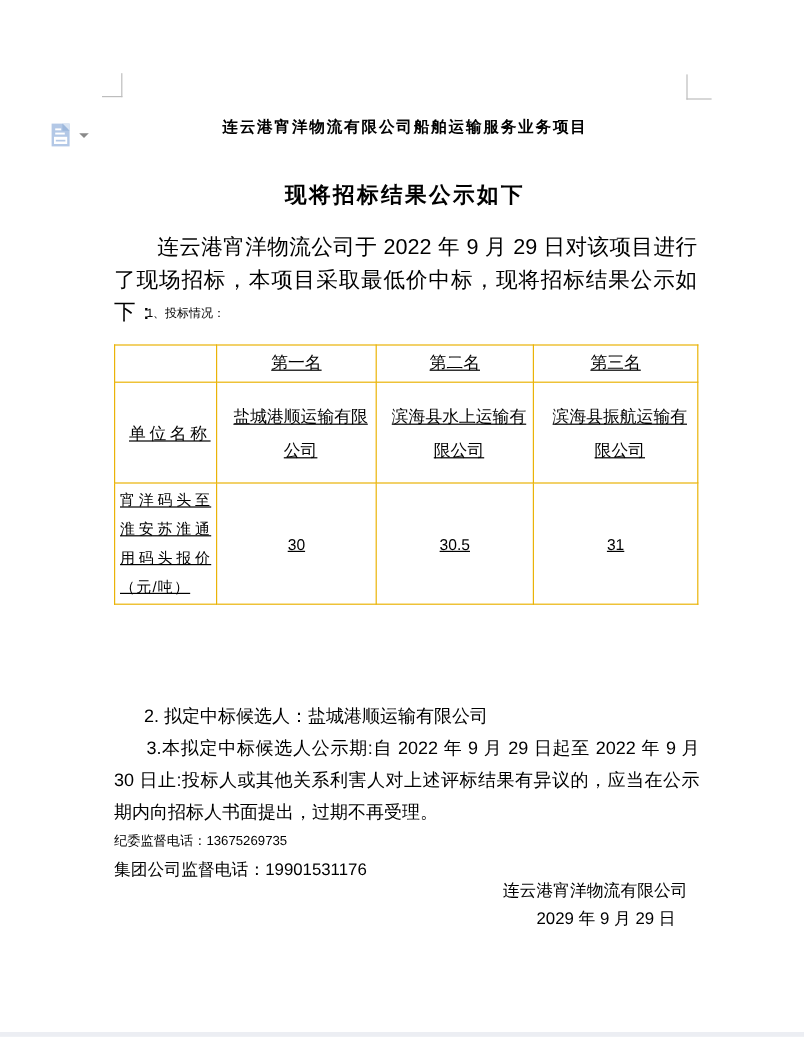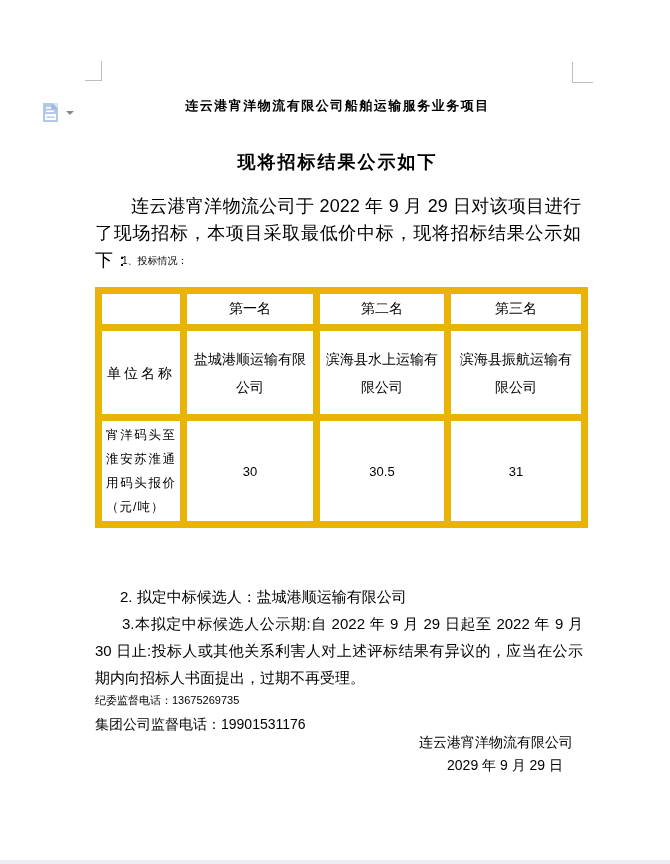--- a/index.html
+++ b/index.html
@@ -18,24 +18,24 @@
   .doc-title{position:absolute;left:95px;top:97px;width:485px;text-align:center;
     font-size:13px;font-weight:bold;letter-spacing:1.5px;}
   .doc-subtitle{position:absolute;left:95px;top:150px;width:485px;text-align:center;
     font-size:18px;font-weight:bold;letter-spacing:2px;}
   .doc-intro{position:absolute;left:95px;top:193px;width:486px;font-size:18px;
     line-height:27px;text-indent:2em;text-align:justify;}
   .doc-section1{position:absolute;left:122px;top:254px;font-size:10px;}
   
   .bid-table{position:absolute;left:95px;top:287px;border-collapse:collapse;
     table-layout:fixed;width:486px;}
-  .bid-table td{border:7px solid #eab308;vertical-align:middle;padding:2px 4px;
-    font-size:13px;overflow:hidden;}
+  .bid-table td{border:1px solid #eab308;vertical-align:middle;padding:2px 4px;
+    font-size:13px;overflow:hidden;text-decoration:underline;}
   .bid-table tr.hdr td{height:26px;text-align:center;font-size:14px;}
-  .bid-table tr.r-company td{height:79px;text-align:center;font-size:14px;line-height:28px;}
+  .bid-table tr.r-company td{height:79px;text-align:center;font-size:14px;line-height:28px;padding-left:11px;}
   .bid-table tr.r-company td.lbl{letter-spacing:3px;}
   .bid-table tr.r-price1 td{height:93px;}
   .bid-table tr.r-price2 td{height:87px;}
   .bid-table td.lbl{text-align:justify;line-height:24px;letter-spacing:1px;font-size:12.5px;}
   .bid-table tr.r-company td.lbl{text-align:center;}
   .bid-table td.val{text-align:center;font-size:13px;}
   
   .doc-item2{position:absolute;left:120px;top:588px;font-size:15px;}
   .doc-item3{position:absolute;left:95px;top:610px;width:488px;font-size:15px;
     line-height:27px;text-indent:27px;text-align:justify;}

